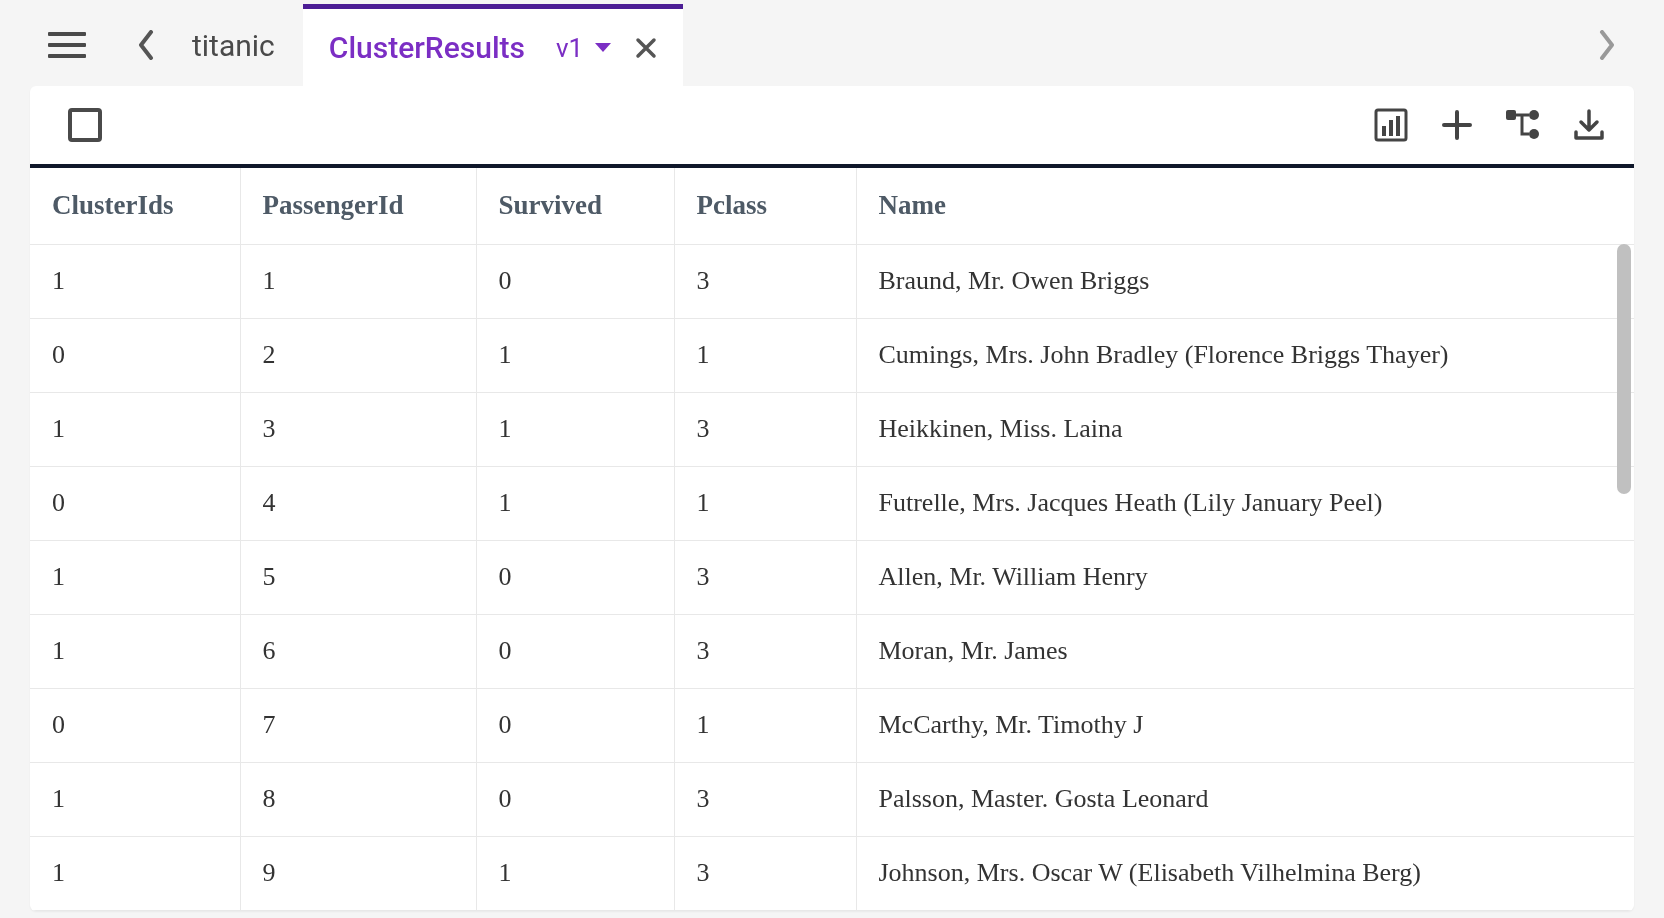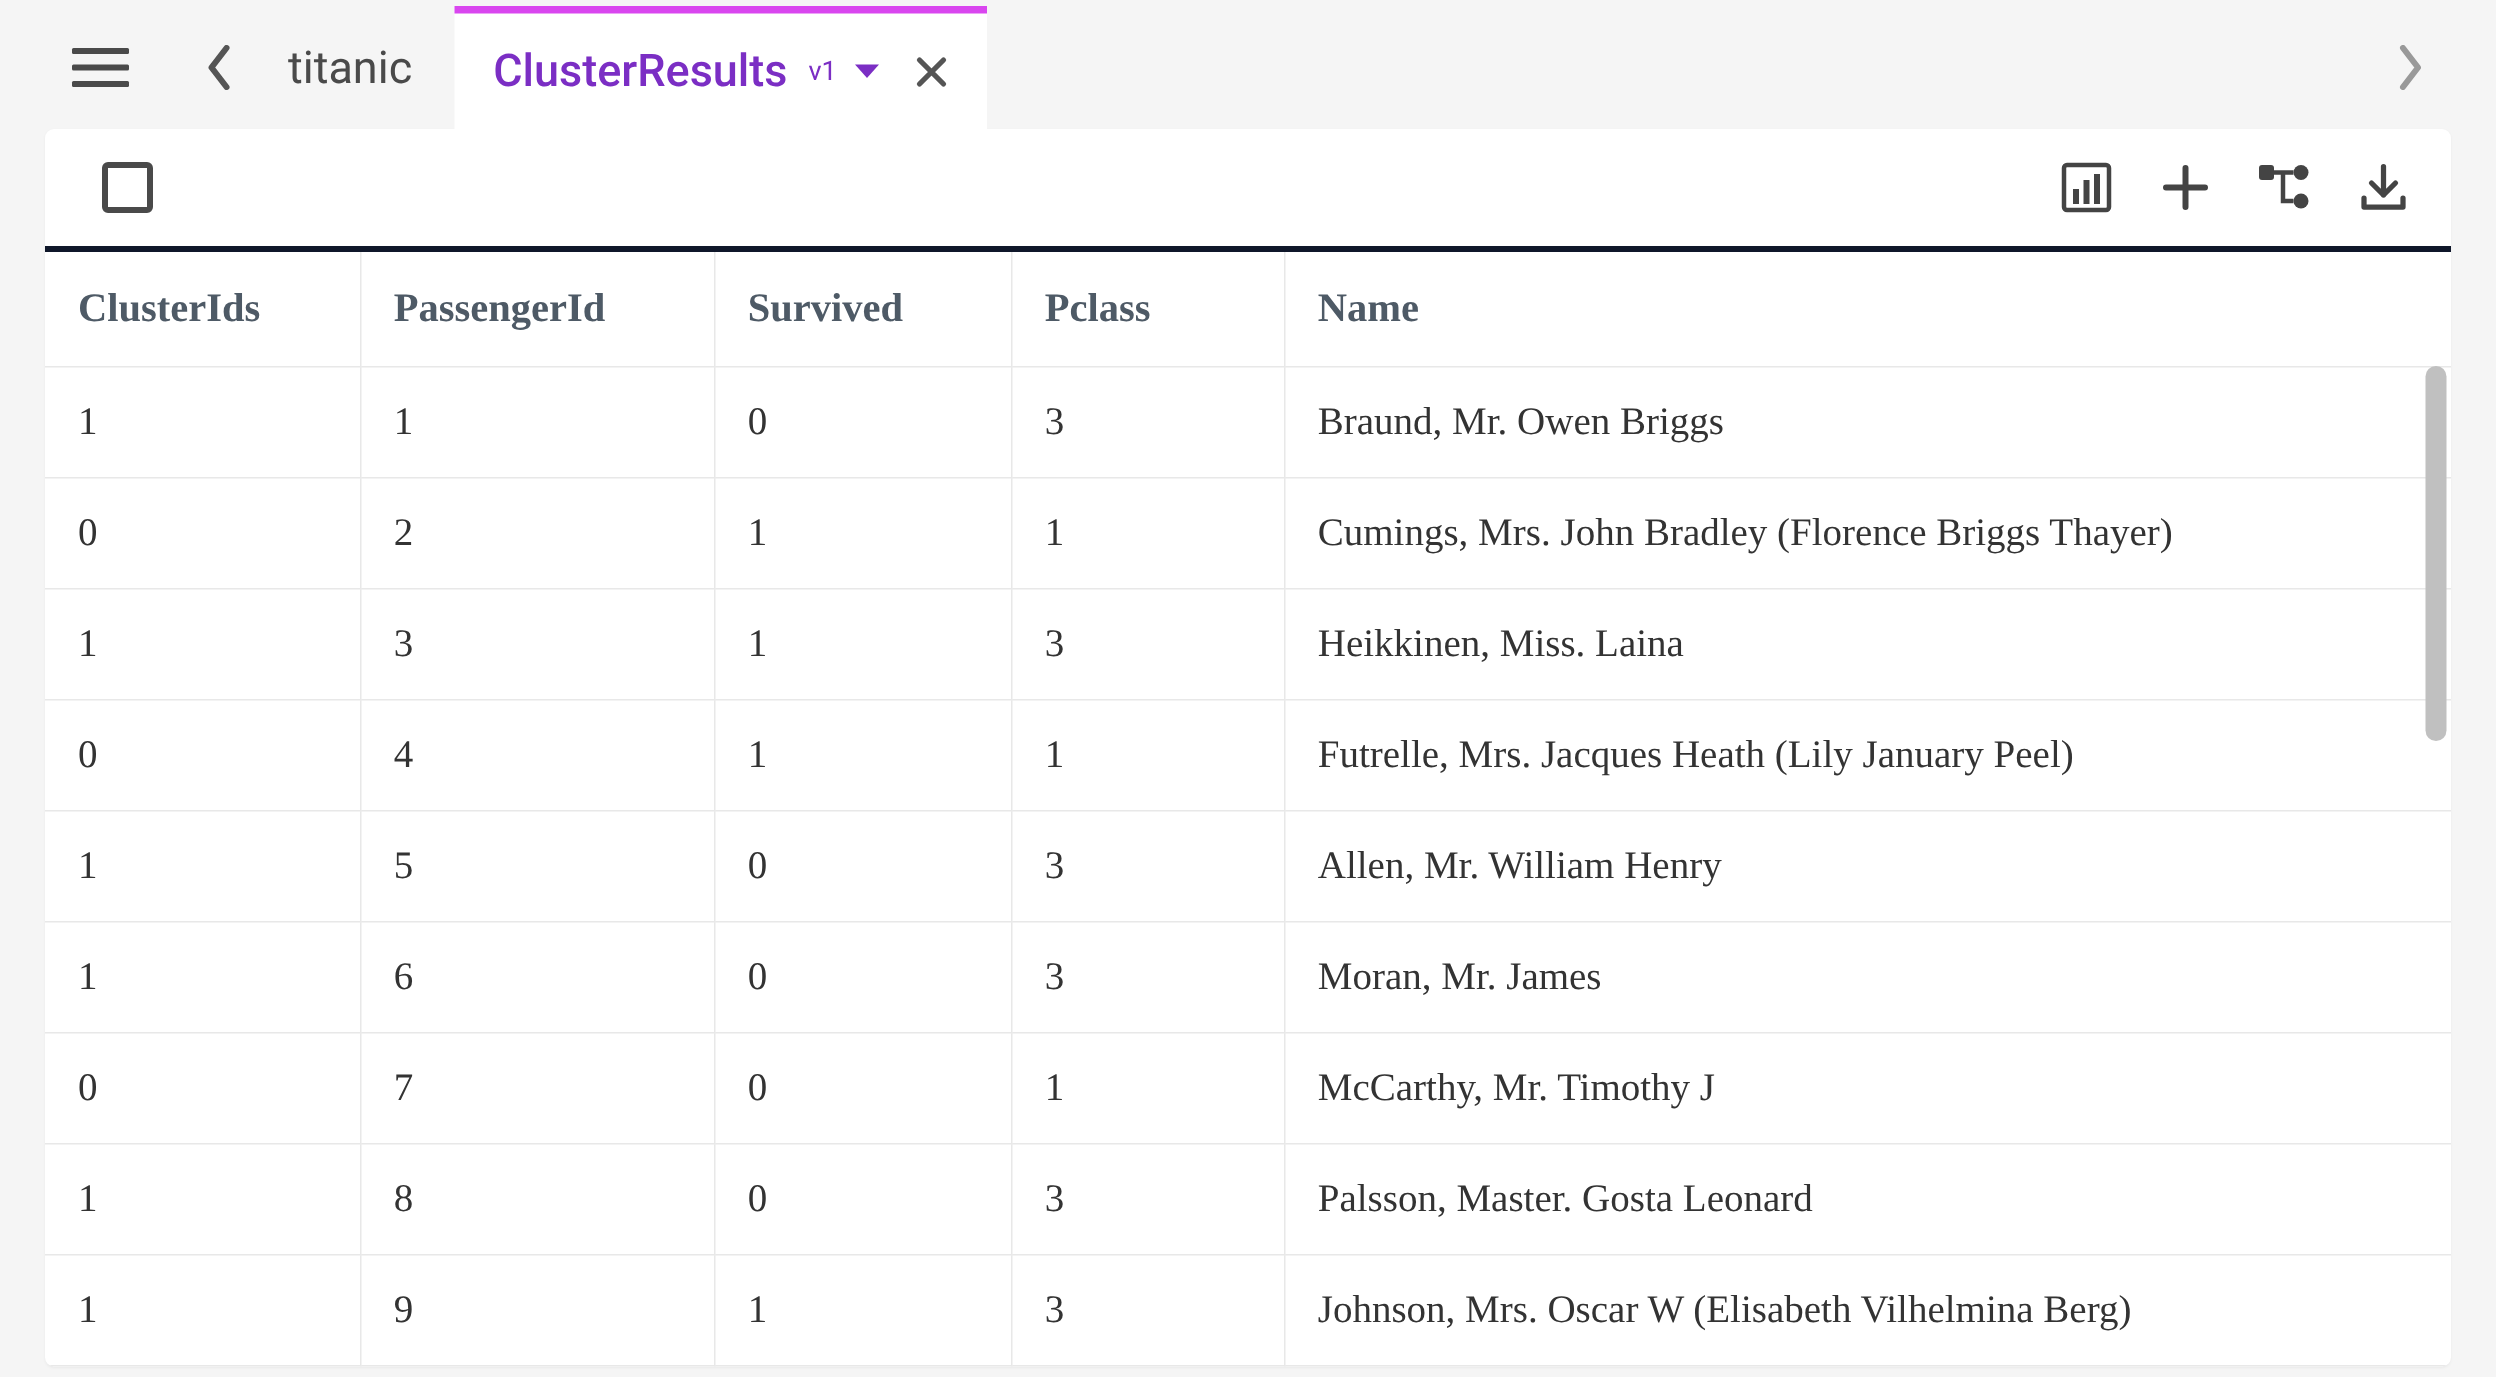--- a/index.html
+++ b/index.html
@@ -56,32 +56,32 @@
     cursor: pointer;
   }
   .tab-active-wrapper {
     position: relative;
     margin-left: 28px;
     height: 82px;
     display: flex;
     align-items: center;
     background: #ffffff;
     padding: 0 26px 0 26px;
-    border-top: 5px solid #d946ef;
+    border-top: 5px solid #4c1d95;
     border-radius: 0 0 0 0;
   }
   .tab-title {
     font-size: 30px;
     color: #7b2ec4;
     font-weight: 500;
   }
   .tab-version {
-    font-size: 18px;
+    font-size: 26px;
     color: #7b2ec4;
-    margin-left: 14px;
+    margin-left: 31px;
   }
   .tab-caret {
     margin-left: 10px;
     cursor: pointer;
   }
   .tab-close {
     margin-left: 22px;
     cursor: pointer;
     color: #555;
     font-size: 24px;

